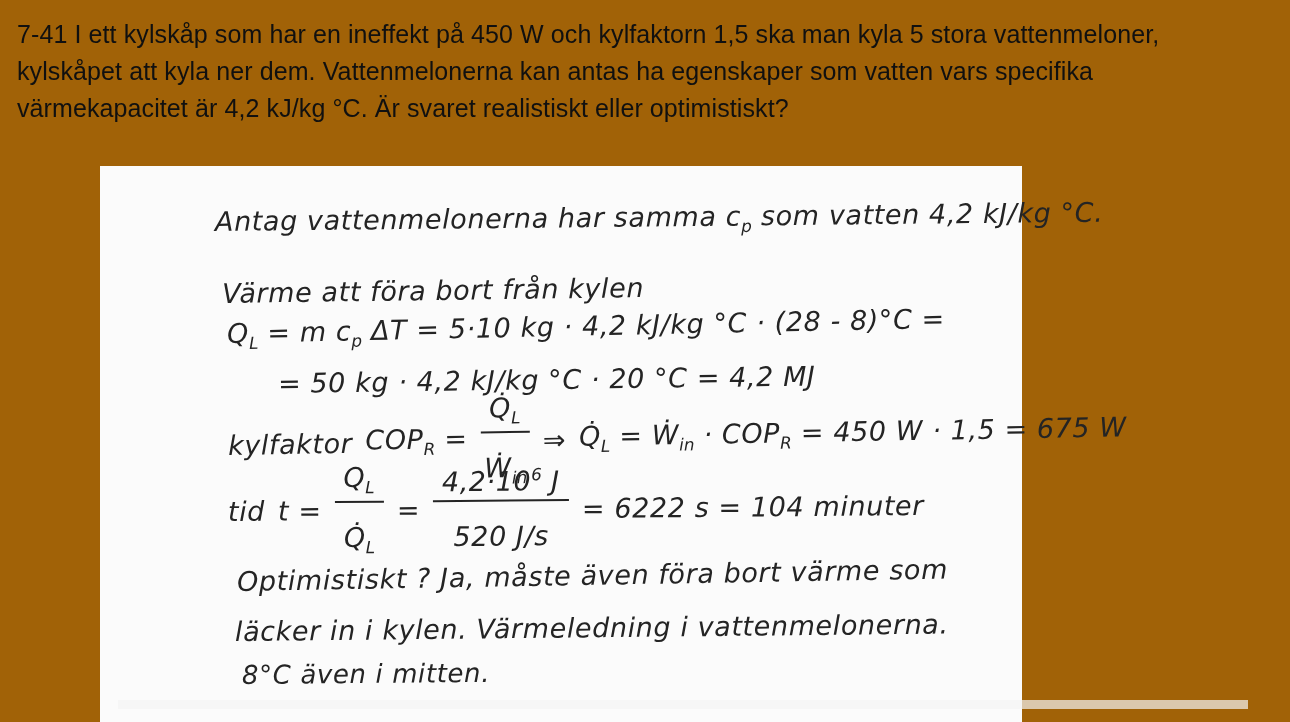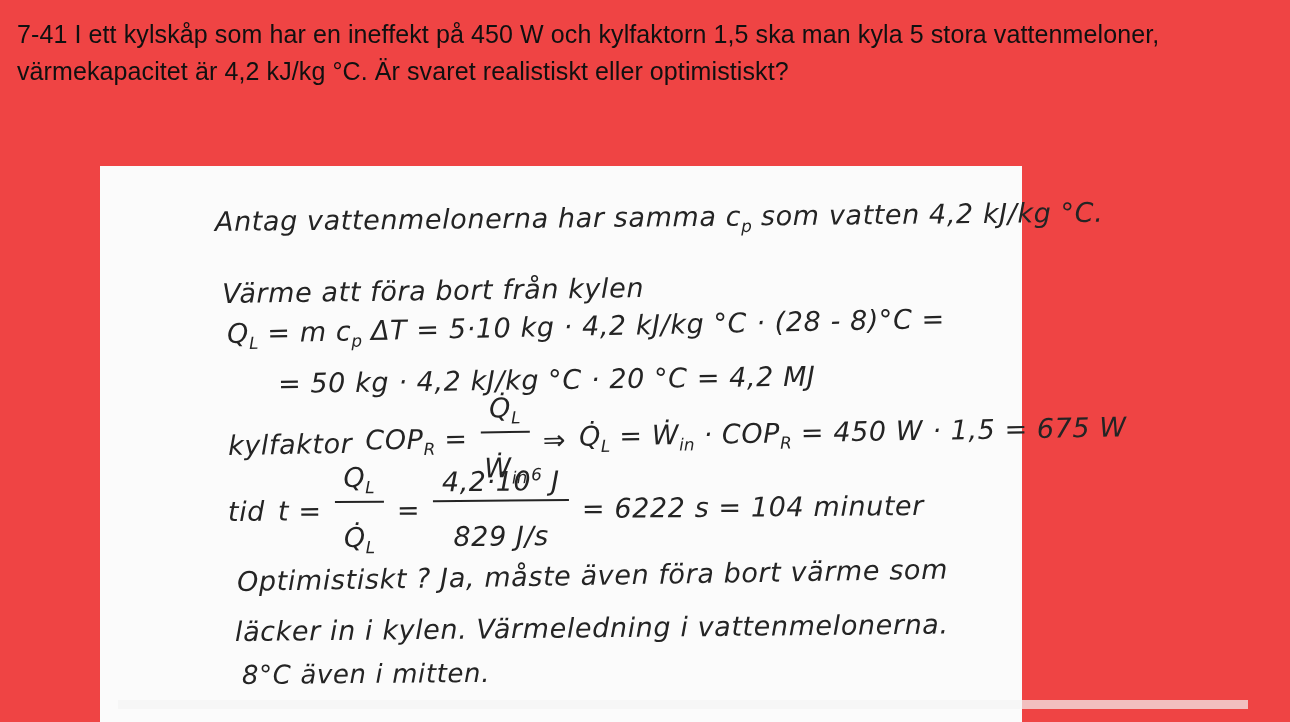--- a/index.html
+++ b/index.html
@@ -5,21 +5,21 @@
   html, body { margin: 0; padding: 0; }
   body {
     width: 1290px; height: 722px;
     background: #ffffff;
     font-family: "Liberation Sans", sans-serif;
     overflow: hidden;
   }
   .page {
     position: relative;
     width: 1290px; height: 722px;
-    background: #ef4444;
+    background: #a16207;
   }
   
   .scan-area {
     position: absolute;
     left: 100px; top: 166px;
     width: 922px; height: 556px;
     background: #fbfbfb;
   }
   .scan-smudge {
     position: absolute;
@@ -77,20 +77,21 @@
 </head>
 <body>
 
 <div class="page">
 
   <div class="scan-area"></div>
   <div class="scan-smudge"></div>
 
   <div class="problem">
     <div class="pline">7-41 I ett kylskåp som har en ineffekt på 450 W och kylfaktorn 1,5 ska man kyla 5 stora vattenmeloner,</div>
+    <div class="pline">kylskåpet att kyla ner dem. Vattenmelonerna kan antas ha egenskaper som vatten vars specifika</div>
     <div class="pline">värmekapacitet är 4,2 kJ/kg °C. Är svaret realistiskt eller optimistiskt?</div>
   </div>
 
   <div class="hand r-06" style="left:215px; top:206px;">Antag vattenmelonerna har samma c<sub>p</sub> som vatten  4,2 kJ/kg °C.</div>
 
   <div class="hand r-08" style="left:222px; top:278px;">Värme att föra bort från kylen</div>
 
   <div class="hand r-12" style="left:227px; top:318px;">Q<sub>L</sub> = m c<sub>p</sub> ΔT  =  5·10 kg  ·  4,2 kJ/kg °C  ·  (28 - 8)°C =</div>
 
   <div class="hand r-08" style="left:278px; top:368px;">=  50 kg ·  4,2 kJ/kg °C  · 20 °C =  4,2 MJ</div>
@@ -109,21 +110,21 @@
   <div class="hand math-row" style="left:228px; top:478px; transform:rotate(-0.5deg);">
     <span>tid</span>
     <span>t  =</span>
     <span class="frac">
       <span class="num">Q<sub>L</sub></span>
       <span class="den">Q̇<sub>L</sub></span>
     </span>
     <span>=</span>
     <span class="frac">
       <span class="num">4,2·10<sup>6</sup> J</span>
-      <span class="den">829 J/s</span>
+      <span class="den">520 J/s</span>
     </span>
     <span>=   6222 s =   104 minuter</span>
   </div>
 
   <div class="hand r-10" style="left:237px; top:566px;">Optimistiskt ?   Ja, måste även föra bort värme som</div>
 
   <div class="hand r-06" style="left:235px; top:616px;">läcker in i kylen.   Värmeledning i vattenmelonerna.</div>
 
   <div class="hand" style="left:242px; top:660px; font-size:26px; transform:rotate(-0.5deg);">8°C även i mitten.</div>
 

